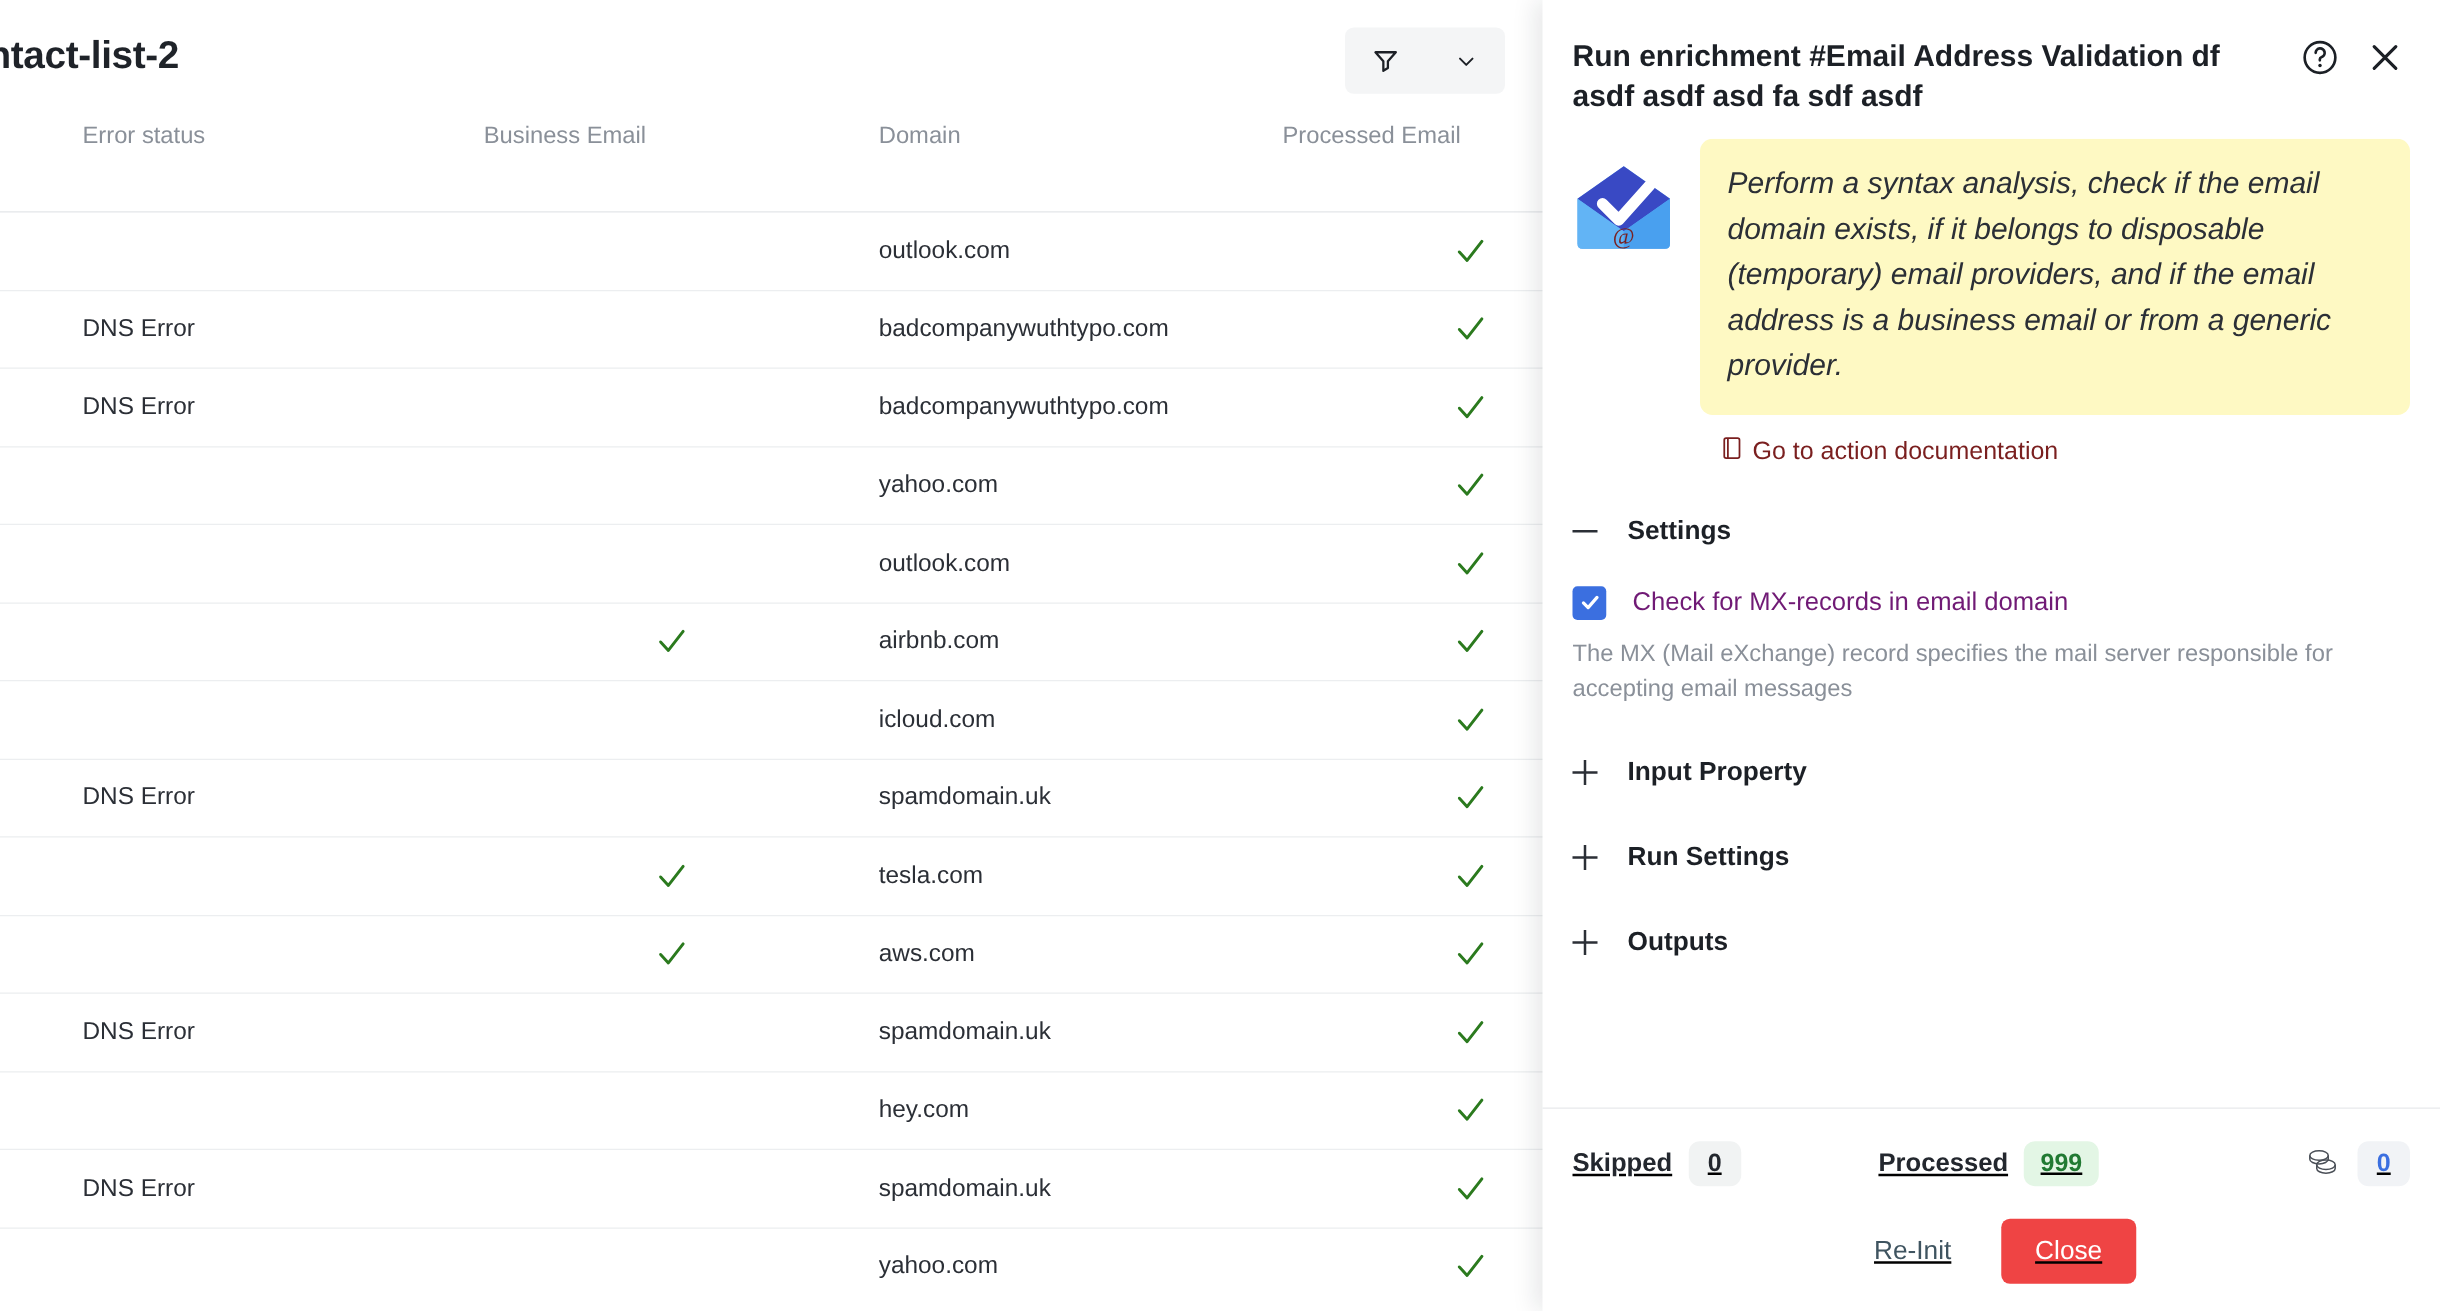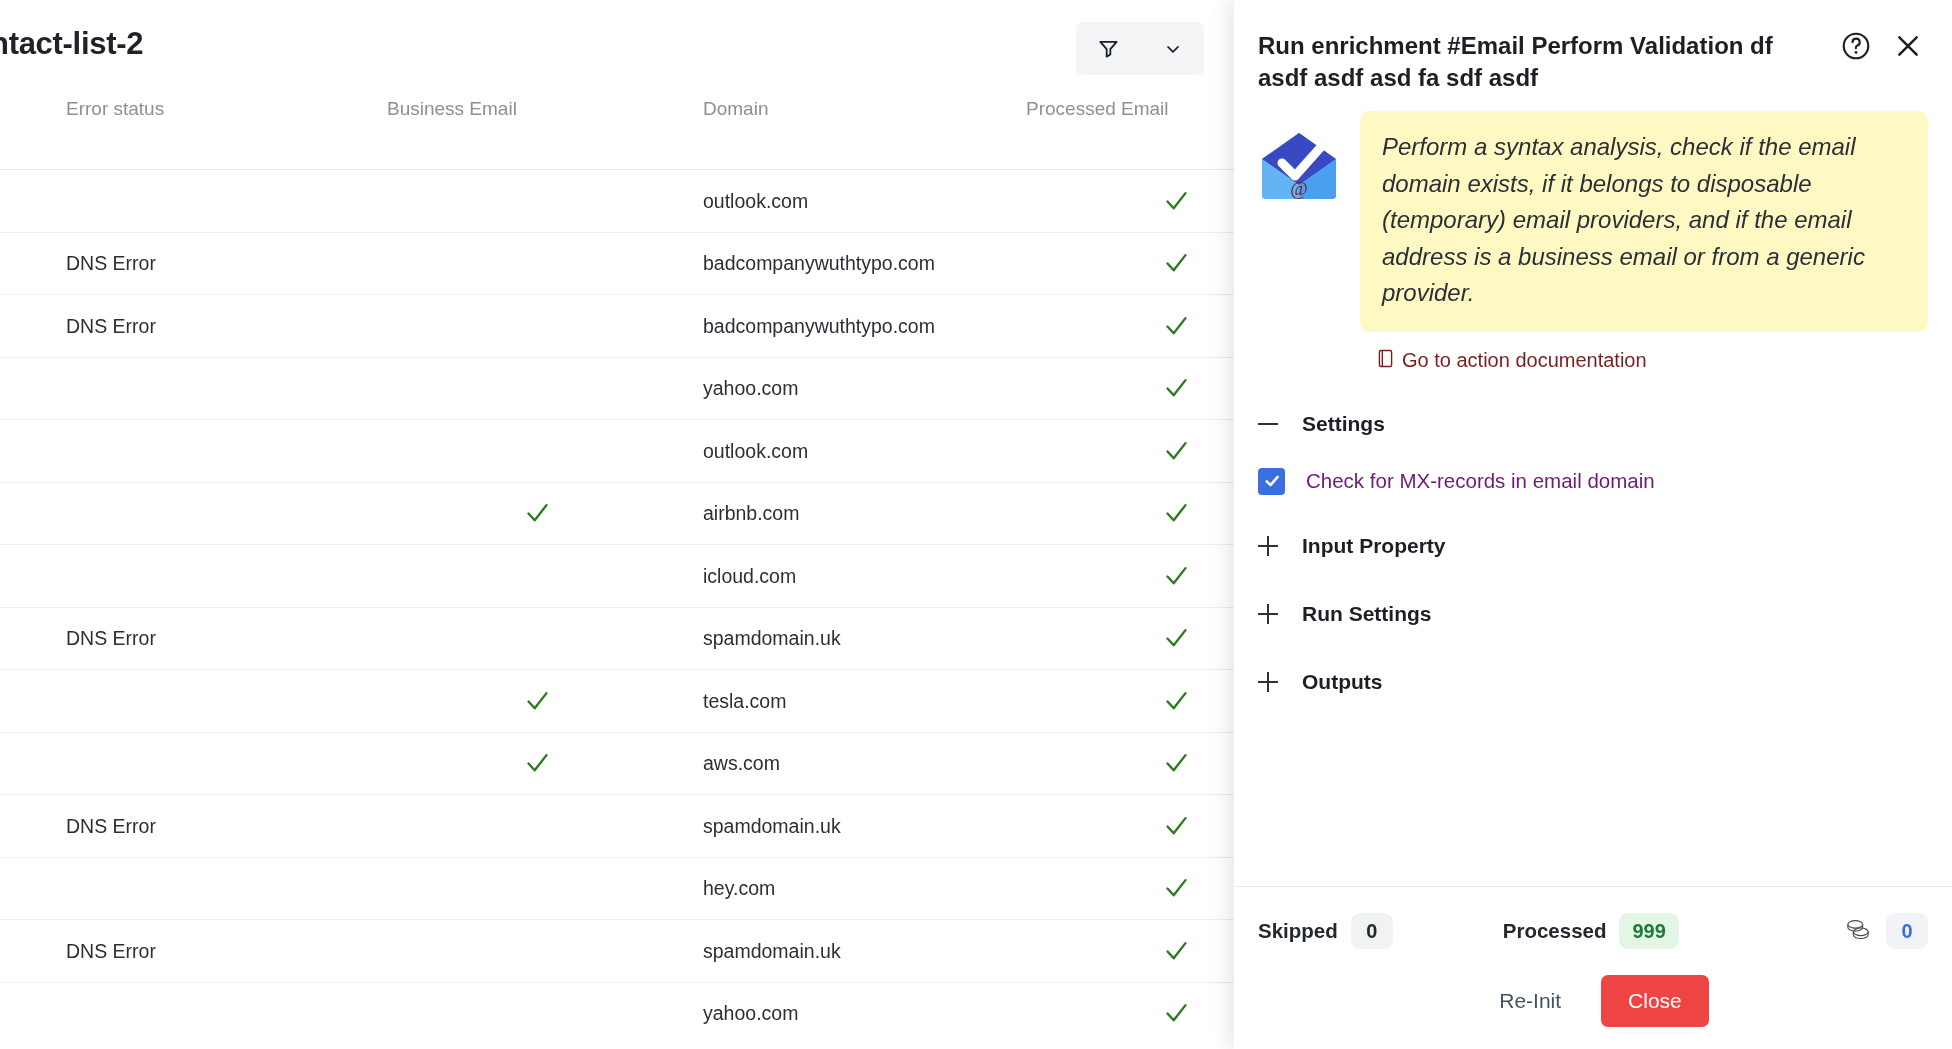--- a/index.html
+++ b/index.html
@@ -125,21 +125,21 @@
     flex: 0 0 auto; display: flex; align-items: center; justify-content: center;
     cursor: pointer;
   }
   .cbx-label { font-size: 20.5px; color: #701a75; }
   .setting-help {
     margin-top: 14px; font-size: 19px; line-height: 1.5; color: #8a9099;
     max-width: 666px;
   }
 
   
-  .panel-foot { flex: 0 0 auto; border-top: 1px solid #e7e9ec; padding: 0 24px 22px 24px; }
+  .panel-foot { flex: 0 0 auto; border-top: 1px solid #e7e9ec; padding: 0 24px 22px 24px; text-decoration: underline; }
   .stats { display: flex; align-items: center; height: 88px; }
   .stat { display: flex; align-items: center; gap: 13px; }
   .stat-label { font-size: 20.5px; font-weight: 700; color: #23272e; }
   .pill {
     min-width: 42px; height: 36px; border-radius: 9px; background: #f1f3f3;
     display: flex; align-items: center; justify-content: center;
     padding: 0 13px; font-size: 20px; font-weight: 700; color: #23272e;
   }
   .pill.green { background: #e3f6e5; color: #217a33; }
   .pill.blue { background: #f1f3f6; color: #3b6fe0; }
@@ -322,21 +322,21 @@
               <path d="M4 12.5 L9.5 18.5 L20 5"></path>
             </svg>
           </div>
         </div>
       </div>
   </div>
 
   <div class="panel">
 
     <div class="panel-head">
-      <div class="panel-title">Run enrichment #Email Perform Validation df asdf asdf asd fa sdf asdf</div>
+      <div class="panel-title">Run enrichment #Email Address Validation df asdf asdf asd fa sdf asdf</div>
       <div class="hbtn">
         <svg width="32" height="32" viewBox="0 0 24 24" fill="none" stroke="#1c2026" stroke-width="1.6">
           <circle cx="12" cy="12" r="9.2"></circle>
           <path d="M9.4 9.2a2.7 2.7 0 1 1 3.4 2.6c-.6.2-.9.7-.9 1.3v.6" stroke-linecap="round"></path>
           <circle cx="12" cy="16.8" r="1.05" fill="#1c2026" stroke="none"></circle>
         </svg>
       </div>
       <div class="hbtn">
         <svg width="32" height="32" viewBox="0 0 24 24" fill="none" stroke="#1c2026" stroke-width="1.9" stroke-linecap="round">
           <line x1="5.5" y1="5.5" x2="18.5" y2="18.5"></line>
@@ -378,20 +378,21 @@
         </div>
 
         <div class="setting-row">
           <span class="cbx">
             <svg width="18" height="18" viewBox="0 0 24 24" fill="none" stroke="#ffffff" stroke-width="3.4" stroke-linecap="round" stroke-linejoin="round">
               <path d="M5 12.5 L10 17.5 L19.5 6.5"></path>
             </svg>
           </span>
           <span class="cbx-label">Check for MX-records in email domain</span>
         </div>
+        <div class="setting-help">The MX (Mail eXchange) record specifies the mail server responsible for accepting email messages</div>
       </div>
 
       <div class="section">
         <div class="sec-head">
           <span class="sec-sign plus"></span>
           <span class="sec-title">Input Property</span>
         </div>
       </div>
 
       <div class="section">

